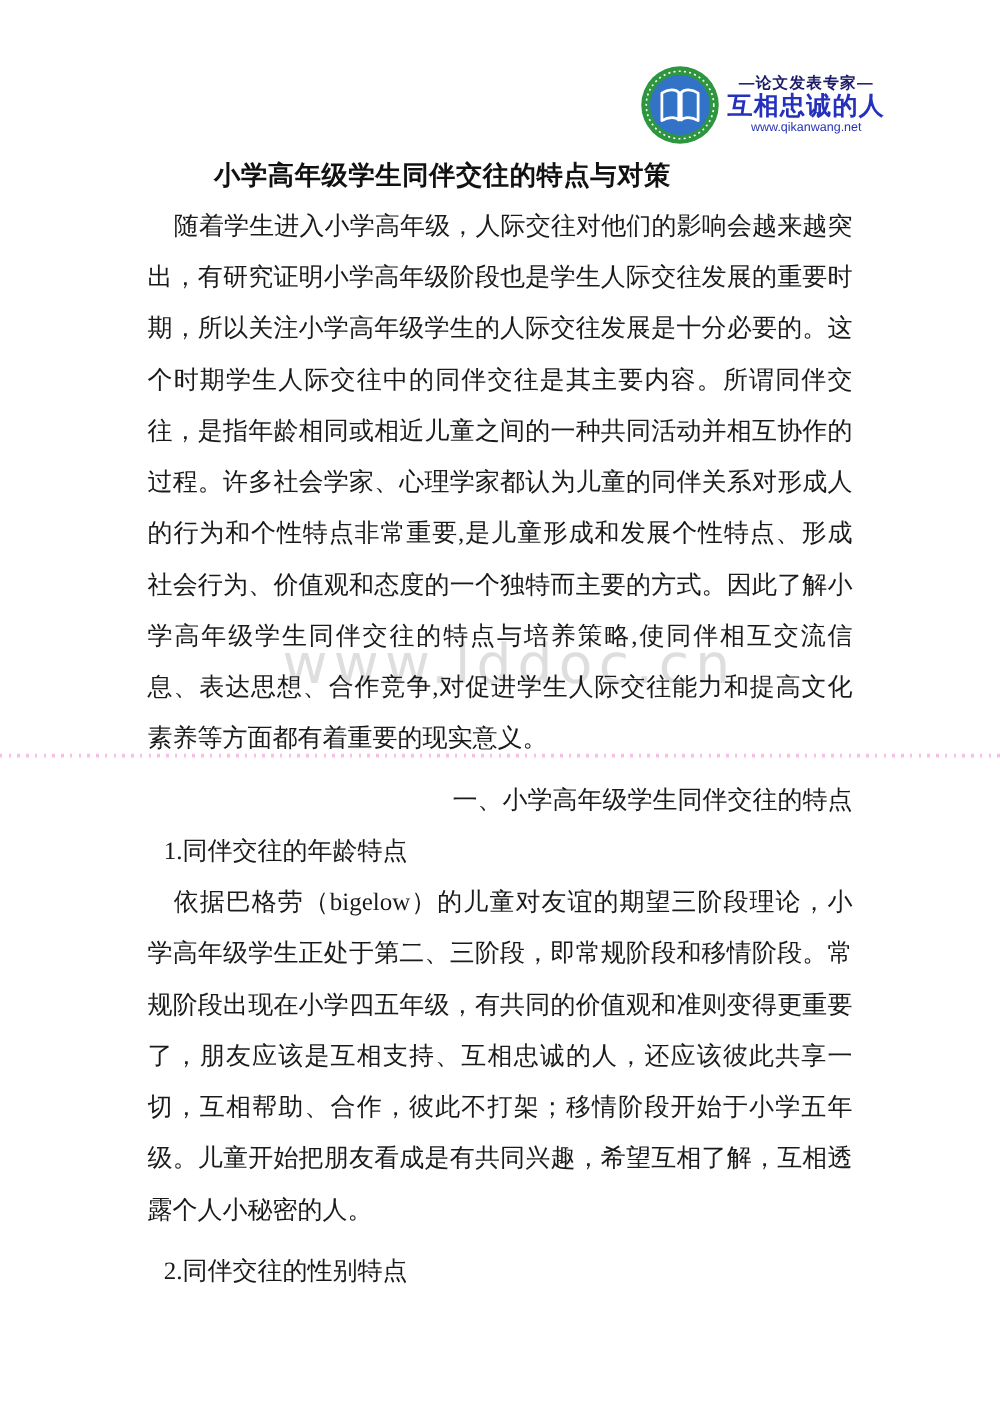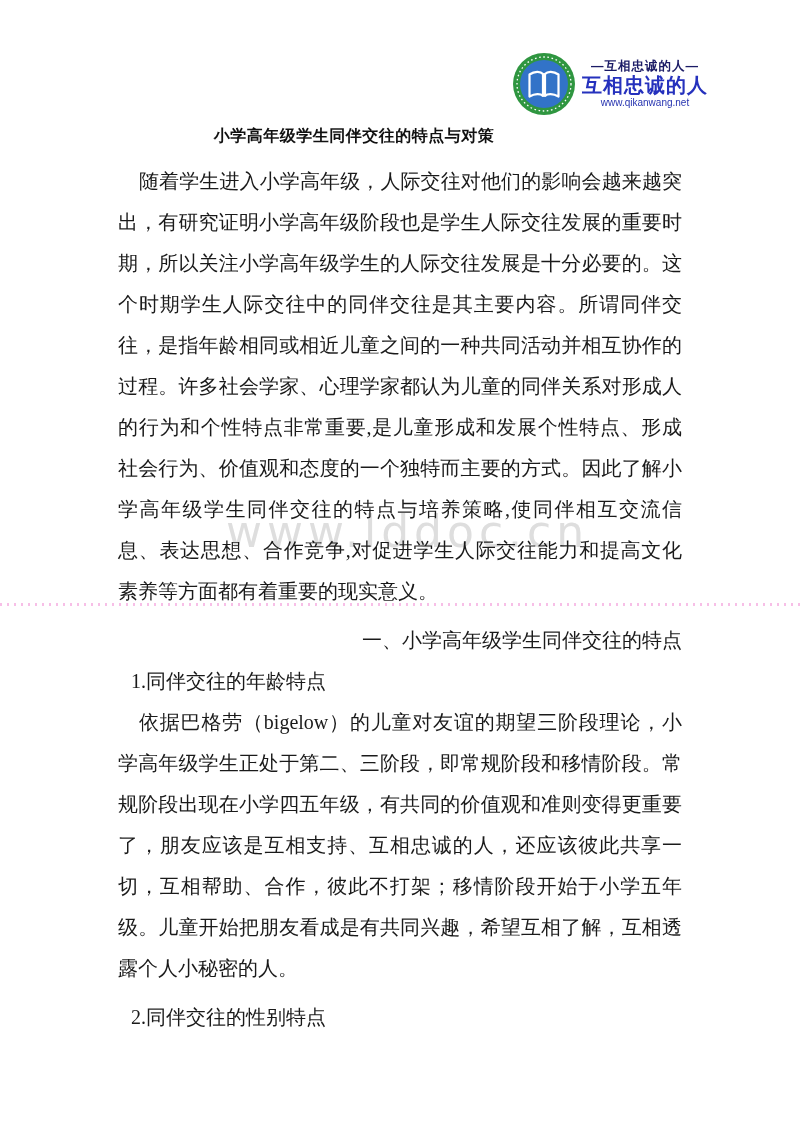--- a/index.html
+++ b/index.html
@@ -30,21 +30,21 @@
 
   
   .dotted-line {
     position:absolute; top:603px; left:0; width:800px; height:3px; z-index:1;
     background-image:repeating-linear-gradient(to right,#f7bfe7 0 2px,transparent 2px 7px);
   }
 
   
   .doc-title {
     position:absolute; top:126px; left:0; width:708px; z-index:2;
-    text-align:center; font-size:16px; font-weight:bold; color:#111111;
+    text-align:center; font-size:21px; font-weight:bold; color:#111111;
     letter-spacing:0.5px;
   }
   .doc-body {
     position:absolute; top:161px; left:118px; width:564px; z-index:2;
     font-size:20px; line-height:41px; color:#1a1a1a; text-align:justify;
   }
   .para       { margin:0; text-indent:21px; }
   .heading    { margin:8px 0 0 0; padding-left:17px; text-align:right; }
   .subheading { margin:0;         padding-left:13px; text-align:left; }
   .subheading.spaced { margin-top:8px; }
@@ -57,21 +57,21 @@
   <div class="logo">
     <svg class="logo-emblem" viewBox="0 0 64 64" xmlns="http://www.w3.org/2000/svg">
       <circle cx="32" cy="32" r="31" fill="#2f9640"></circle>
       <circle cx="32" cy="32" r="27" fill="none" stroke="#ffffff" stroke-width="1.3" stroke-dasharray="1.6 2.6"></circle>
       <circle cx="32" cy="32" r="24" fill="#3273c8"></circle>
       <path d="M17.5 22.5 C22.5 19 28.5 19 31 22 L31 44 C28.5 41.5 23 41.5 17.5 44.5 Z" fill="none" stroke="#ffffff" stroke-width="2.2" stroke-linejoin="round"></path>
       <path d="M46.5 22.5 C41.5 19 35.5 19 33 22 L33 44 C35.5 41.5 41 41.5 46.5 44.5 Z" fill="none" stroke="#ffffff" stroke-width="2.2" stroke-linejoin="round"></path>
       <line x1="32" y1="21.5" x2="32" y2="44.5" stroke="#ffffff" stroke-width="1.4"></line>
     </svg>
     <div class="logo-text">
-      <span class="logo-tagline">—互相忠诚的人—</span>
+      <span class="logo-tagline">—论文发表专家—</span>
       <span class="logo-name">互相忠诚的人</span>
       <span class="logo-url">www.qikanwang.net</span>
     </div>
   </div>
 
   <div class="watermark">www.lddoc.cn</div>
 
   <div class="dotted-line"></div>
 
   <div class="doc-title">小学高年级学生同伴交往的特点与对策</div>

